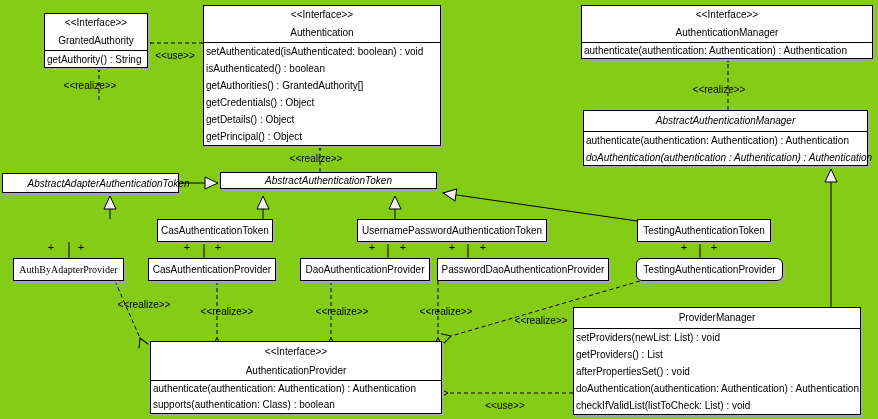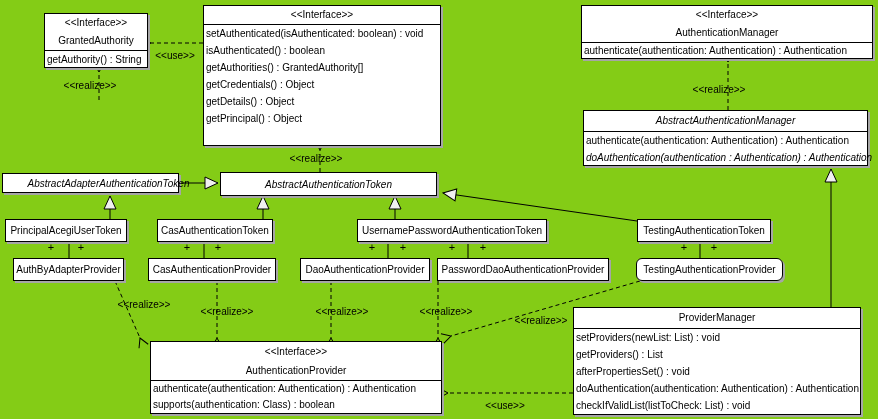--- a/index.html
+++ b/index.html
@@ -77,20 +77,21 @@
     <div class="trow h18">&lt;&lt;Interface&gt;&gt;</div>
     <div class="trow h18">GrantedAuthority</div>
     <div class="methods">
       <div class="m h17">getAuthority() : String</div>
     </div>
   </div>
 
 
   <div class="box" style="left:203px;top:5px;width:238px;height:141px;">
     <div class="trow h18">&lt;&lt;Interface&gt;&gt;</div>
+    <div class="trow h18">Authentication</div>
     <div class="methods">
       <div class="m h17">setAuthenticated(isAuthenticated: boolean) : void</div>
       <div class="m h17">isAuthenticated() : boolean</div>
       <div class="m h17">getAuthorities() : GrantedAuthority[]</div>
       <div class="m h17">getCredentials() : Object</div>
       <div class="m h17">getDetails() : Object</div>
       <div class="m h17">getPrincipal() : Object</div>
     </div>
   </div>
 
@@ -107,27 +108,24 @@
     <div class="methods">
       <div class="m h17">authenticate(authentication: Authentication) : Authentication</div>
       <div class="m h17 it">doAuthentication(authentication : Authentication) : Authentication</div>
     </div>
   </div>
 
   <div class="box single it" style="left:2px;top:173px;width:177px;height:20px;padding-left:36px;">
     <span>AbstractAdapterAuthenticationToken</span>
   </div>
 
-  <div class="box single it" style="left:220px;top:172px;width:217px;height:24px;">
+  <div class="box single it" style="left:220px;top:172px;width:217px;height:17px;">
     <span>AbstractAuthenticationToken</span>
   </div>
 
-  <div class="box single" style="left:5px;top:219px;width:122px;height:23px;">
-    <span>PrincipalAcegiUserToken</span>
-  </div>
   <div class="box single" style="left:157px;top:219px;width:116px;height:23px;">
     <span>CasAuthenticationToken</span>
   </div>
   <div class="box single" style="left:357px;top:219px;width:190px;height:23px;text-align:center;">
     <span>UsernamePasswordAuthenticationToken</span>
   </div>
   <div class="box single" style="left:637px;top:219px;width:134px;height:23px;">
     <span>TestingAuthenticationToken</span>
   </div>
 
@@ -135,21 +133,21 @@
   <span class="plus" style="left:81px;">+</span>
   <span class="plus" style="left:187px;">+</span>
   <span class="plus" style="left:218px;">+</span>
   <span class="plus" style="left:372px;">+</span>
   <span class="plus" style="left:403px;">+</span>
   <span class="plus" style="left:452px;">+</span>
   <span class="plus" style="left:483px;">+</span>
   <span class="plus" style="left:684px;">+</span>
   <span class="plus" style="left:714px;">+</span>
 
-  <div class="box single" style="left:13px;top:258px;width:111px;height:23px;">
+  <div class="box single" style="left:13px;top:258px;width:111px;height:23px;font-family:Liberation Serif, serif;">
     <span>AuthByAdapterProvider</span>
   </div>
   <div class="box single" style="left:148px;top:258px;width:128px;height:23px;">
     <span>CasAuthenticationProvider</span>
   </div>
   <div class="box single" style="left:300px;top:258px;width:130px;height:23px;">
     <span>DaoAuthenticationProvider</span>
   </div>
   <div class="box single" style="left:437px;top:258px;width:172px;height:23px;">
     <span>PasswordDaoAuthenticationProvider</span>

